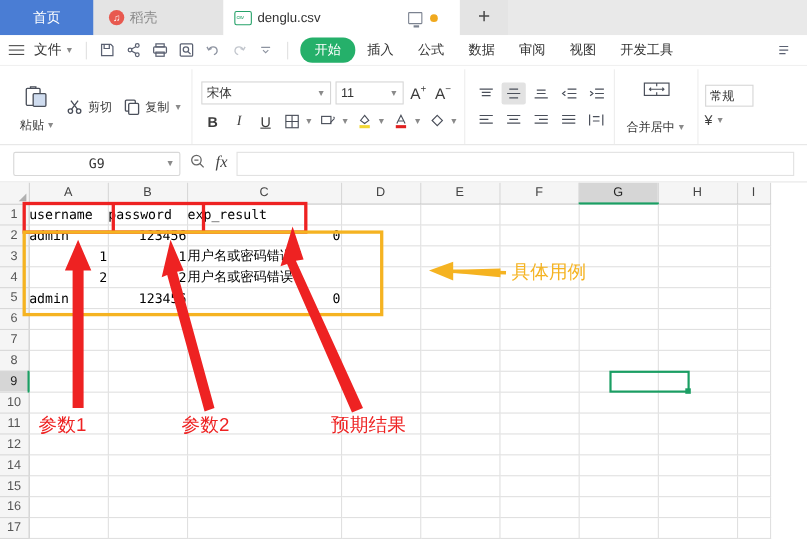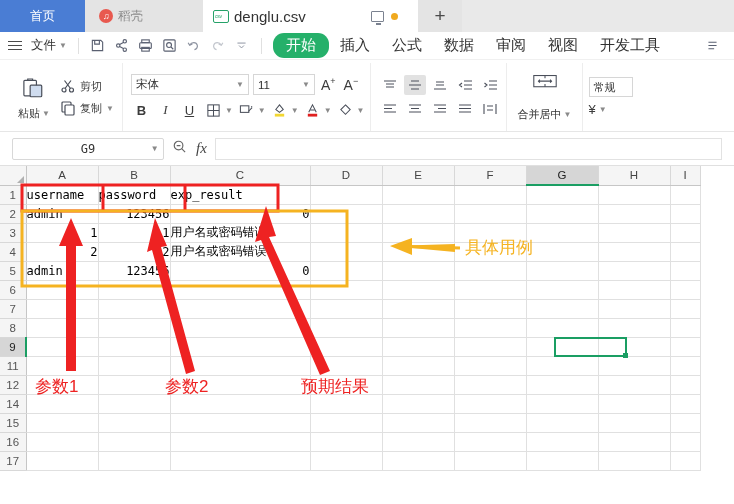--- a/index.html
+++ b/index.html
@@ -17,54 +17,54 @@
          font-size:12.5px; position:relative; cursor:default; }
   .tab-home { background:#4a7dd4; color:#fff; width:85px; justify-content:center; font-size:12.5px; }
   .tab-dock { background:#e4e4e4; color:#8a8a8a; min-width:118px; }
   .tab-dock .dockicon { width:14px; height:14px; border-radius:50%; background:#e8594f;
        display:inline-flex; align-items:center; justify-content:center; color:#fff; font-size:9px; }
   .tab-file { background:#ffffff; color:#333; min-width:215px; padding-left:10px; }
   .tab-file .csvicon { width:16px; height:13px; border:1.4px solid #26a269; border-radius:2px;
        display:inline-block; position:relative; background:#fff; }
   .tab-file .csvicon:after { content:"csv"; position:absolute; left:1px; top:0px; font-size:5px;
        color:#26a269; letter-spacing:-0.3px; line-height:11px; }
-  .tab-file .label { font-size:15px; }
+  .tab-file .label { font-size:12px; }
   .tab-right-icons { margin-left:auto; display:flex; align-items:center; gap:7px; padding-right:6px; height:32px;}
   .mini-monitor { width:13px; height:11px; border:1.3px solid #7b8290; border-radius:1px; position:relative;}
   .mini-monitor:after{content:"";position:absolute;left:4px;top:11px;width:5px;height:2px;background:#7b8290;}
   .dot-orange { width:7px;height:7px;border-radius:50%;background:#f0a91e; }
   .tab-plus { background:#e4e4e4; width:44px; height:32px; display:flex; align-items:center;
       justify-content:center; font-size:19px; color:#4a4a4a; font-weight:300; }
   .tabbar-filler { flex:1; background:#e9e9e9; height:32px; }
 
   
   .menurow { height:28px; background:#fff; display:flex; align-items:center; padding:0 8px;
              border-bottom:1px solid #f0f0f0; position:relative; }
   .hamb { display:inline-flex; flex-direction:column; gap:2.5px; margin-right:5px; }
   .hamb i { display:block; width:14px; height:1.6px; background:#4a4a4a; }
   .filebtn { display:flex; align-items:center; gap:3px; font-size:12.5px; color:#333; padding:0 4px; }
   .caret { font-size:8px; color:#8a8a8a; }
   .qsep { width:1px; height:16px; background:#e0e0e0; margin:0 7px; }
   .qicon { width:24px; height:22px; display:flex; align-items:center; justify-content:center; color:#5a6071; }
   .qicon svg { display:block; }
   .rtabs { display:flex; align-items:center; gap:0px; margin-left:4px; }
-  .rtab { font-size:15px; color:#333; padding:2px 11px; white-space:nowrap; }
+  .rtab { font-size:12px; color:#333; padding:2px 11px; white-space:nowrap; }
   .rtab.active { background:#25b06a; color:#fff; border-radius:11px; padding:3px 13px; }
   .menurow-right { margin-left:auto; display:flex; align-items:center; gap:6px; padding-right:2px;}
 
   
   .ribbon { height:72px; background:#fff; display:flex; align-items:stretch;
             border-bottom:1px solid #e6e6e6; padding:3px 4px 0 6px; position:relative; }
   .rgroup { display:flex; align-items:stretch; padding:0 5px; position:relative; }
   .rgroup + .rgroup { border-left:1px solid #ededed; }
   .bigbtn { width:46px; display:flex; flex-direction:column; align-items:center; justify-content:center;
             gap:2px; font-size:11px; color:#3c3c3c; }
   .bigbtn .glyph { height:30px; display:flex; align-items:flex-end; }
   .bigbtn .cap { display:flex; align-items:center; gap:2px; font-size:11px; }
-  .stack2 { display:flex; flex-direction:column; justify-content:center; gap:4px; }
+  .stack2 { display:flex; flex-direction:row; justify-content:center; gap:4px; }
   .smbtn { display:flex; align-items:center; gap:4px; font-size:11px; color:#3c3c3c; padding:1px 3px;}
 
   .fontgrp { display:flex; flex-direction:column; justify-content:center; gap:5px; padding-left:8px; }
   .fontrow1 { display:flex; align-items:center; gap:4px; }
   .fontbox { height:21px; border:1px solid #d6d6d6; background:#fff; display:flex; align-items:center;
              font-size:11.5px; color:#333; padding:0 4px; }
   .fontbox .v { flex:1; }
   .fontbox .ar { font-size:8px; color:#8a8a8a; padding-left:3px;}
   .fname { width:118px; }
   .fsize { width:62px; }
@@ -559,20 +559,32 @@
           <td class="cell"></td>
         <td class="cell"></td>
           <td class="cell"></td>
         <td class="cell"></td>
           <td class="cell"></td>
         <td class="cell"></td>
           <td class="cell"></td>
         <td class="cell"></td>
       </tr>
       <tr>
+        <td class="rowh">10</td>
+        <td class="cell"></td>
+          <td class="cell"></td>
+        <td class="cell"></td>
+          <td class="cell"></td>
+        <td class="cell"></td>
+          <td class="cell"></td>
+        <td class="cell"></td>
+          <td class="cell"></td>
+        <td class="cell"></td>
+      </tr>
+      <tr>
         <td class="rowh">11</td>
         <td class="cell"></td>
           <td class="cell"></td>
         <td class="cell"></td>
           <td class="cell"></td>
         <td class="cell"></td>
           <td class="cell"></td>
         <td class="cell"></td>
           <td class="cell"></td>
         <td class="cell"></td>

